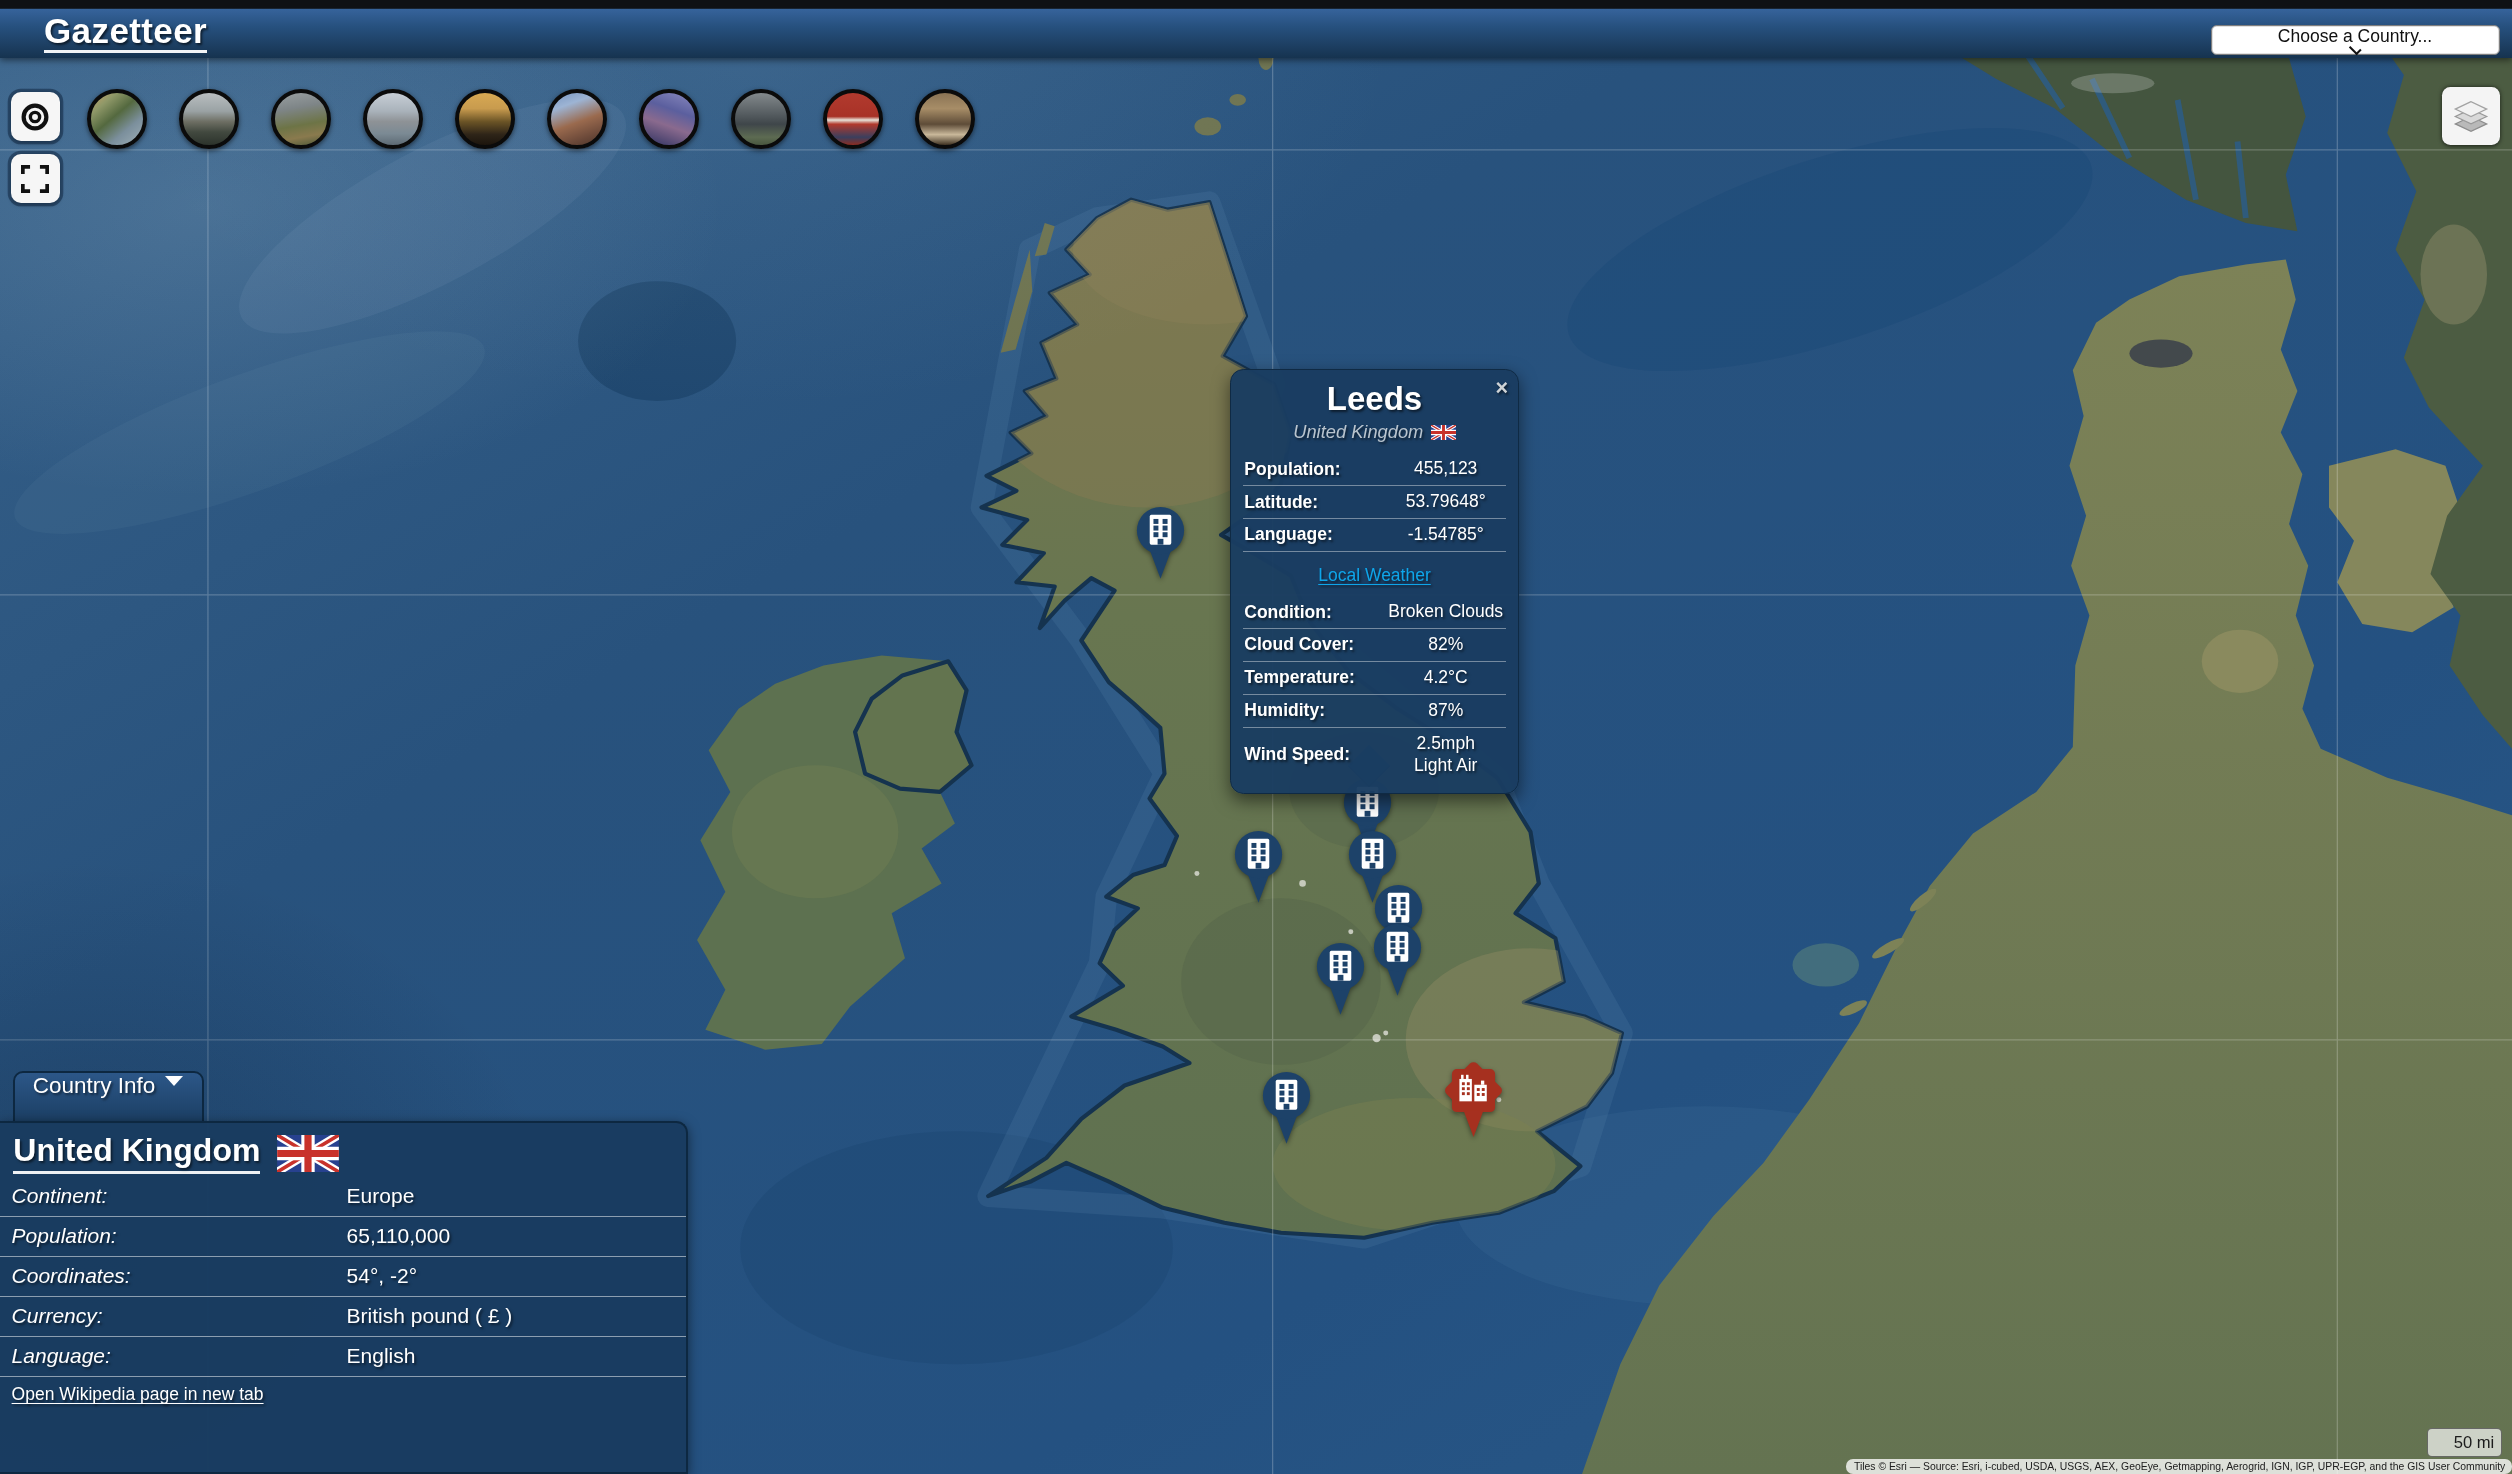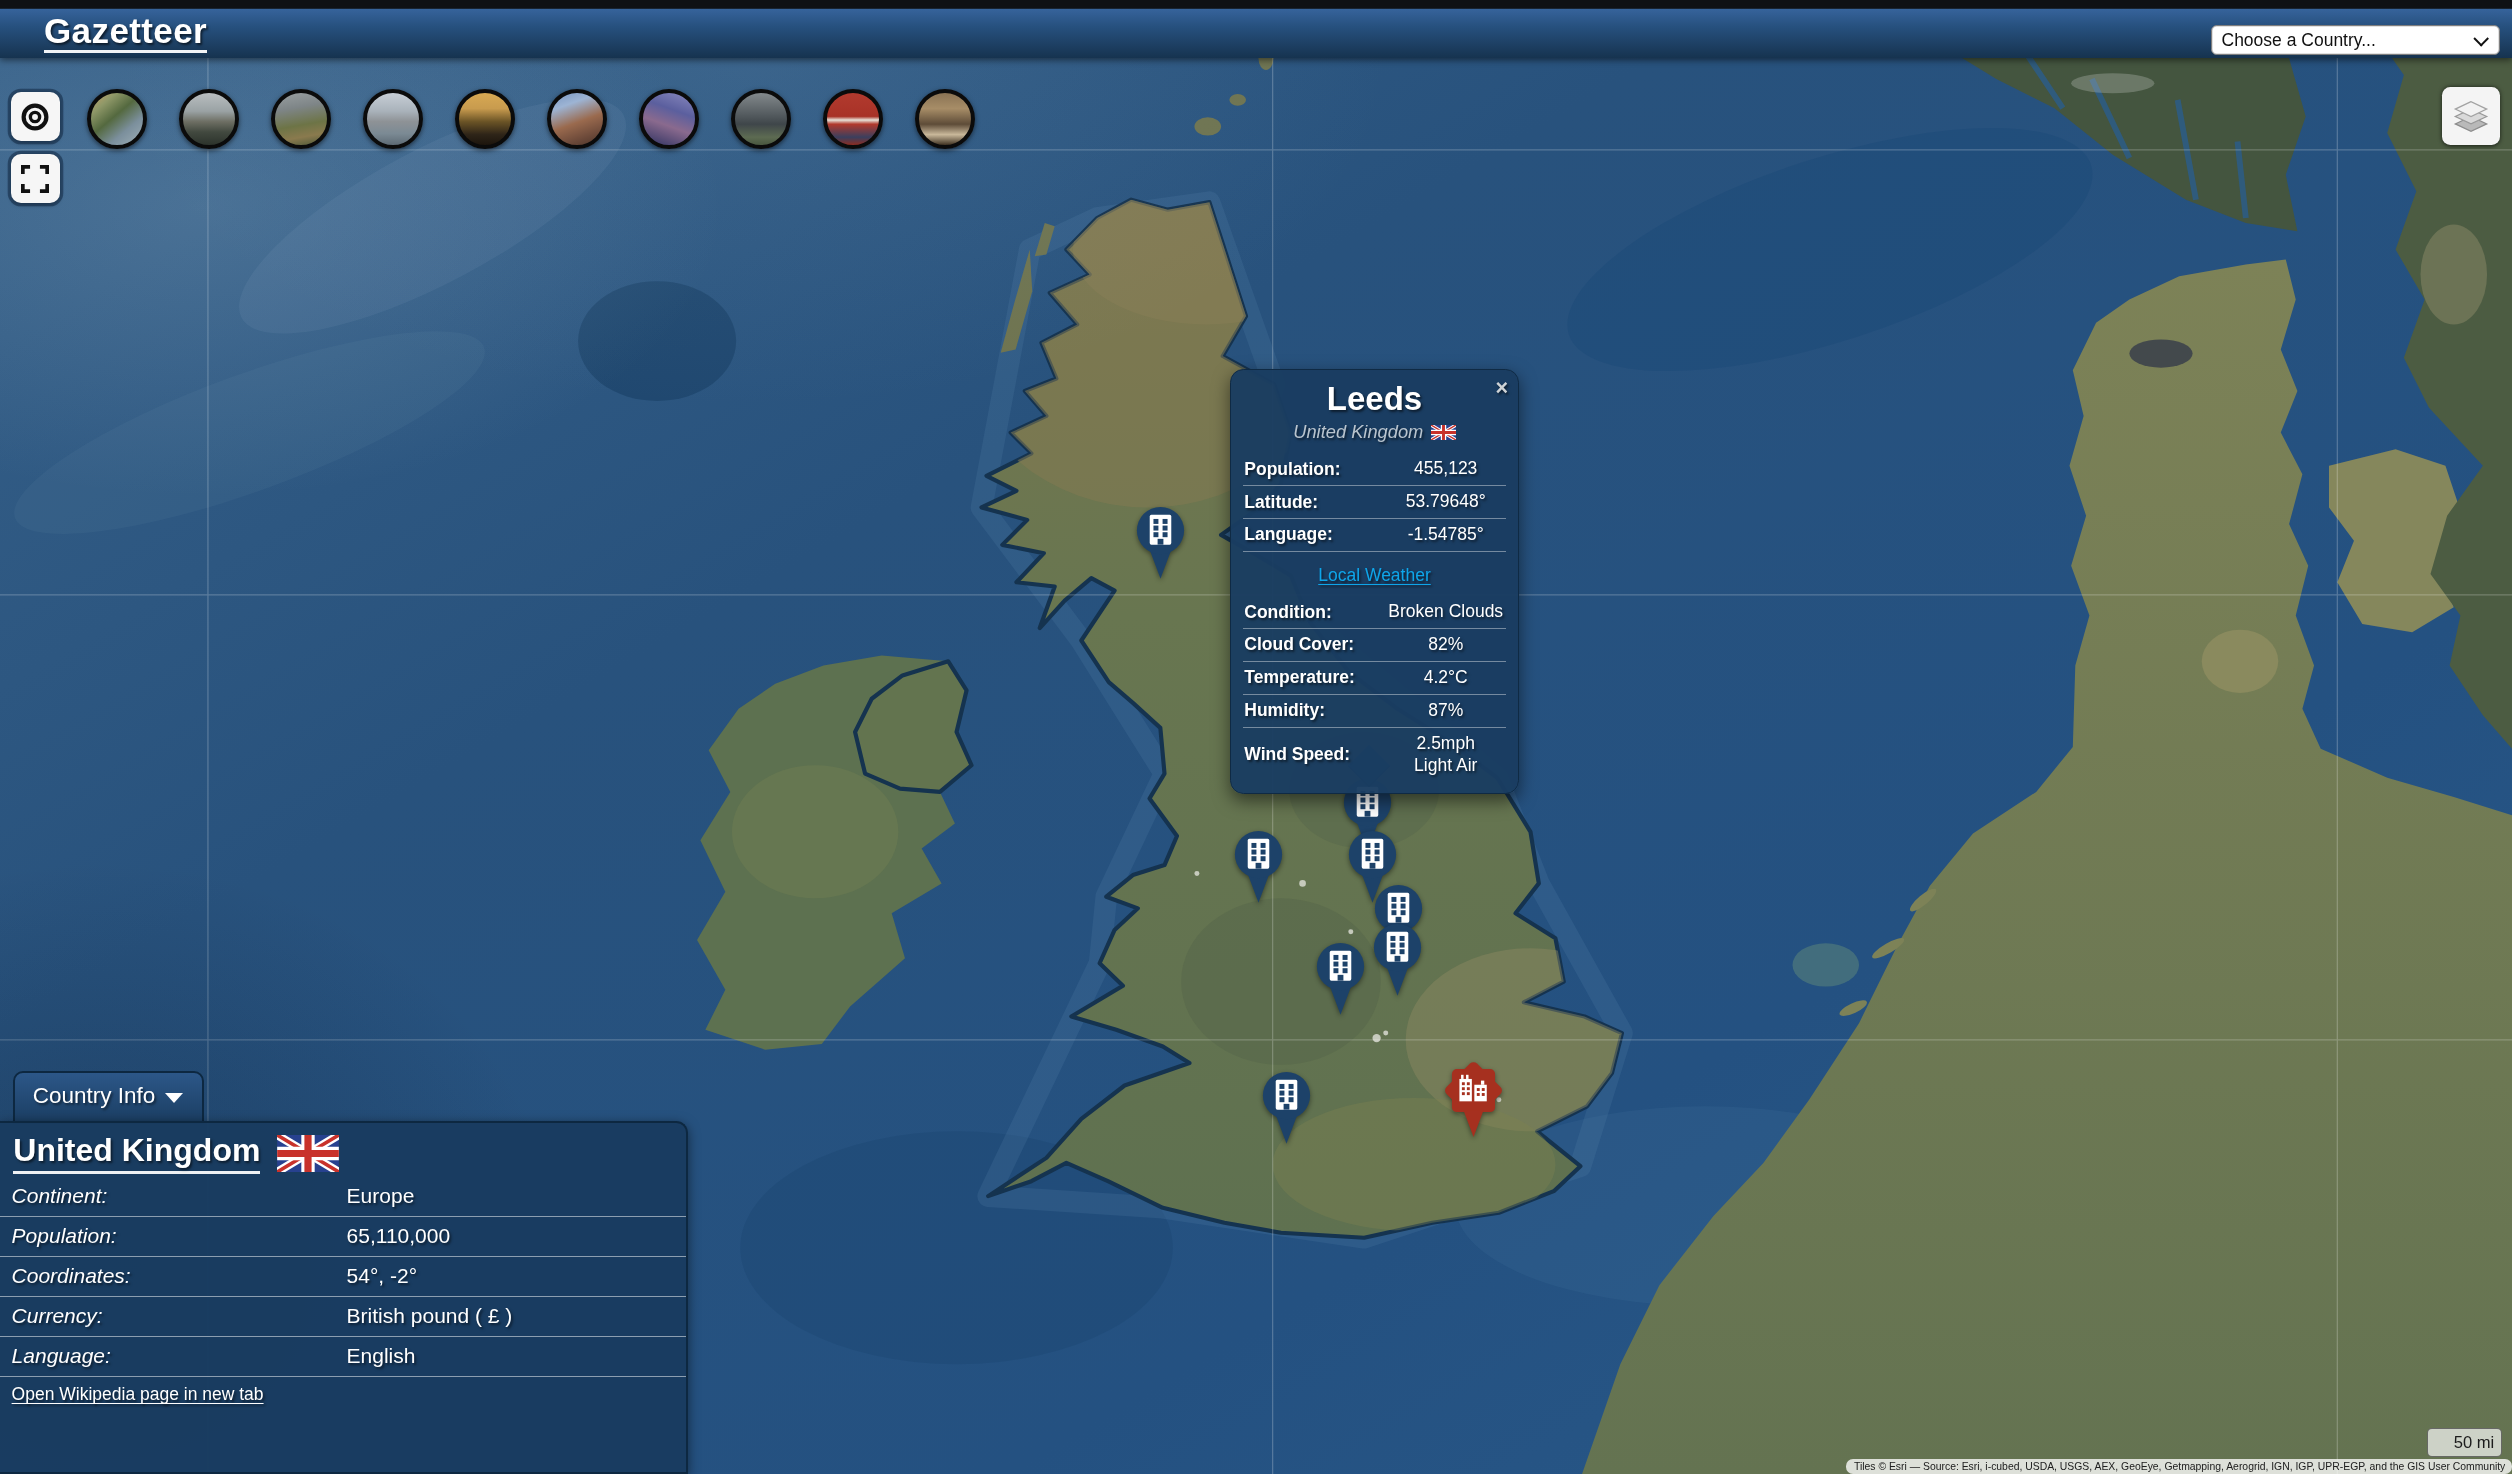--- a/index.html
+++ b/index.html
@@ -20,21 +20,21 @@
   
   .topbar{position:absolute;left:0;top:0;width:100%;height:58px;z-index:60;
     background:linear-gradient(180deg,#0f1115 0,#0f1115 8.3px,#36639b 9.2px,#27517f 45%,#16334f 100%);
     box-shadow:0 2.5px 6.7px rgba(0,0,0,.5);}
   .brand{position:absolute;left:44px;top:13.3px;font-size:35px;font-weight:600;letter-spacing:0.4px;
     color:#fff;text-shadow:1.7px 1.7px 2.5px rgba(0,0,0,.6);
     border-bottom:3.3px solid #f2f4f6;padding-bottom:1.7px;line-height:1;}
   .select{position:absolute;right:12.5px;top:25px;width:289px;height:30px;background:#fff;
     border:0.8px solid #7e7e7e;border-radius:5.8px;display:flex;align-items:center;
     justify-content:space-between;padding:0 10px;color:#101010;font-size:17.5px;cursor:pointer;
-    box-shadow:inset 0 0 0 0.8px #d7d7d7;}
+    box-shadow:inset 0 0 0 0.8px #d7d7d7;flex-direction:column;}
   .chev{width:10.8px;height:10.8px;border-right:2.5px solid #111;border-bottom:2.5px solid #111;
     transform:rotate(45deg) translateY(-2.5px);margin-right:3.3px;}
 
   
   .sq-btn{position:absolute;width:49px;height:49px;background:#f6f6f6;border-radius:10px;
     box-shadow:0 0 0 3.3px rgba(18,42,70,.55), 0 1.7px 4.2px rgba(0,0,0,.4);z-index:55;
     display:flex;align-items:center;justify-content:center;cursor:pointer;}
   .btn-locate{left:10.8px;top:92px;}
   .btn-full{left:10.8px;top:154px;}
   .layers-btn{position:absolute;right:11.6px;top:87px;width:58px;height:58px;background:#f4f4f4;
@@ -78,21 +78,21 @@
   .p-row{display:flex;align-items:center;padding:5px 0;border-bottom:0.8px solid rgba(255,255,255,.4);}
   .p-row.last{border-bottom:none;}
   .p-label{flex:0 0 54%;font-weight:700;font-size:17.5px;padding-left:1.7px;}
   .p-value{flex:1;text-align:center;font-size:17.5px;line-height:1.25;}
   .weather-head{text-align:center;font-size:17.5px;color:#0ea5e9;margin:13.3px 0 1.7px;
     text-decoration:underline;text-underline-offset:2.5px;}
 
   
   .cinfo-btn{position:absolute;left:12.5px;top:1071px;height:53px;z-index:44;
     background:linear-gradient(180deg,#2c5788,#1b3e63);border:2.5px solid #0d2841;
-    border-radius:10px 10px 0 0;display:flex;align-items:center;gap:10px;padding:0 18.3px 3.3px;
+    border-radius:10px 10px 0 0;display:flex;align-items:flex-start;gap:10px;padding:0 18.3px 3.3px;
     font-size:22.5px;cursor:pointer;text-shadow:1.7px 1.7px 2.5px rgba(0,0,0,.55);}
   .tri-down{width:0;height:0;border-left:9.2px solid transparent;border-right:9.2px solid transparent;
     border-top:10.8px solid #fff;margin-top:3.3px;}
   .cpanel{position:absolute;left:0;top:1121px;width:688px;height:353px;z-index:45;
     background:rgba(25,60,96,.97);border:2.5px solid #0d2841;border-left:none;
     border-top-right-radius:11.6px;text-shadow:1.7px 1.7px 2.5px rgba(0,0,0,.55);
     box-shadow:0 3.3px 11.6px rgba(0,0,0,.5);}
   .cpanel-title{display:flex;align-items:center;gap:16.6px;padding:10px 13.3px 3.3px;}
   .cpanel-title .t{font-size:32px;font-weight:600;border-bottom:3.3px solid #eef1f4;padding-bottom:2.5px;line-height:1.1;}
   .c-row{display:flex;align-items:center;padding:7.5px 11.6px;border-bottom:0.8px solid rgba(255,255,255,.5);}

